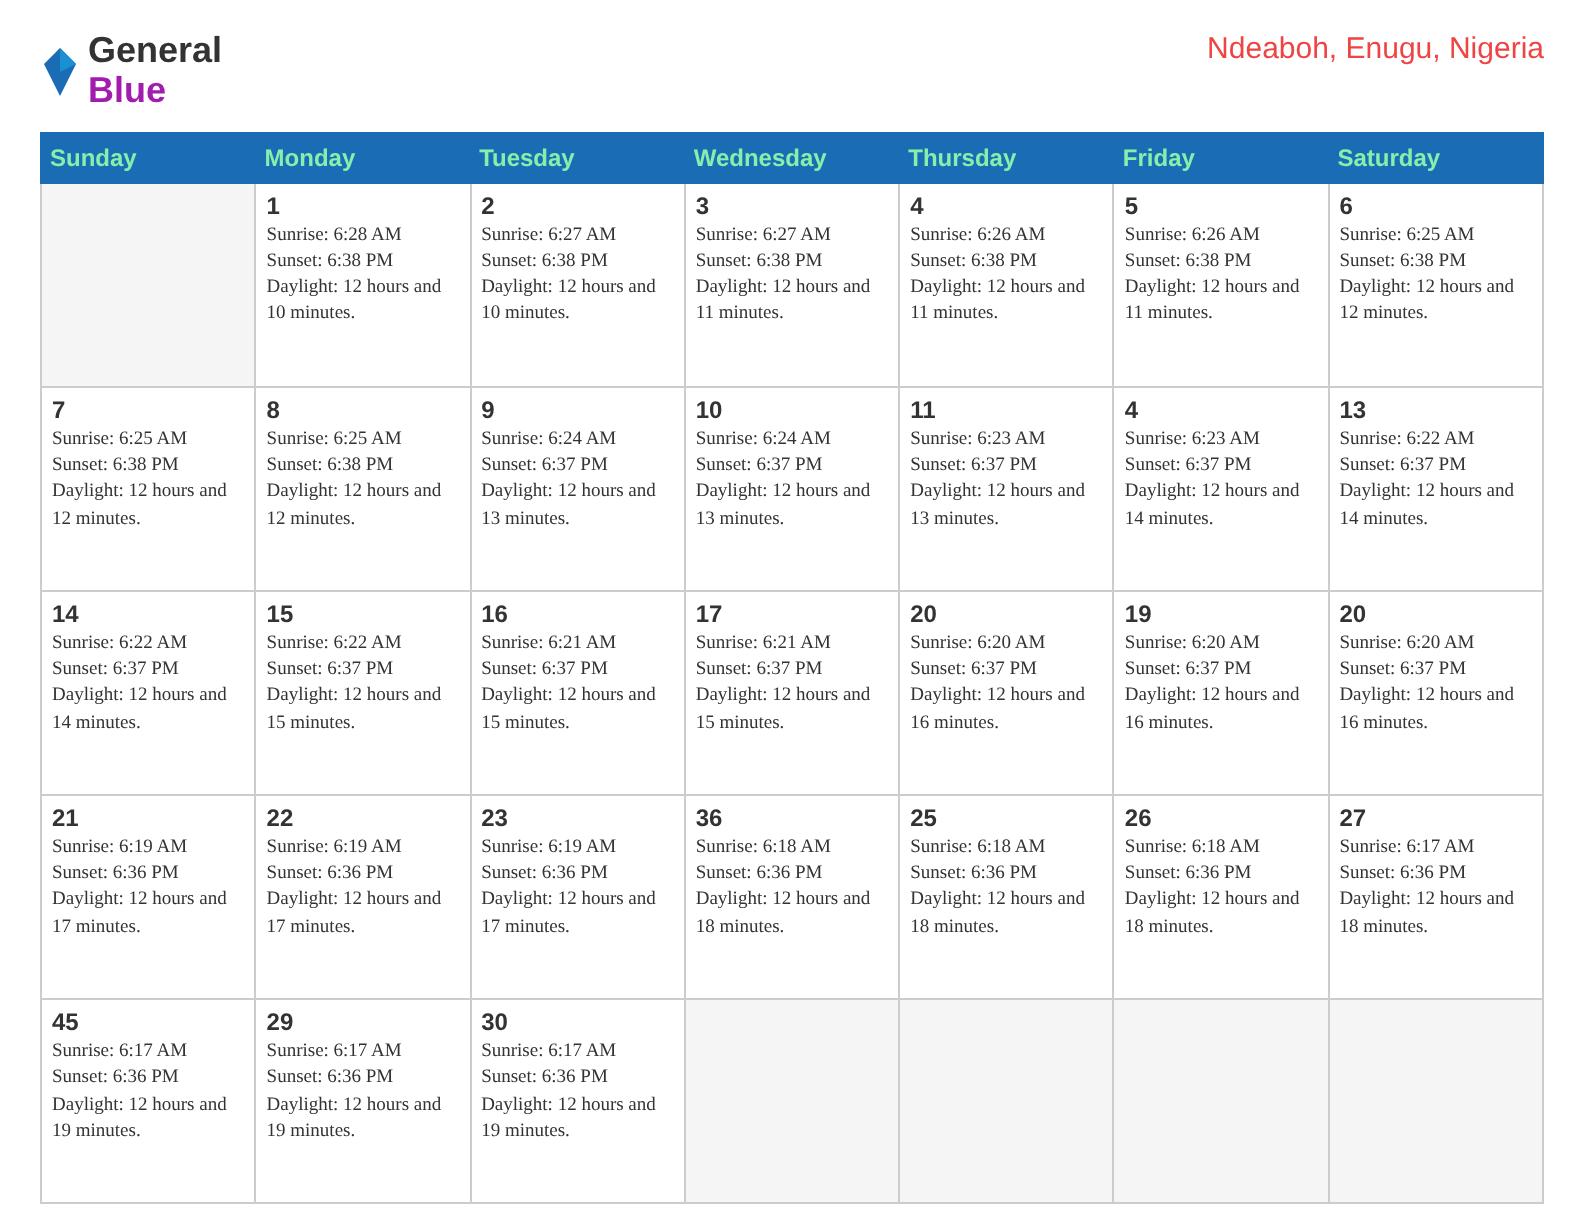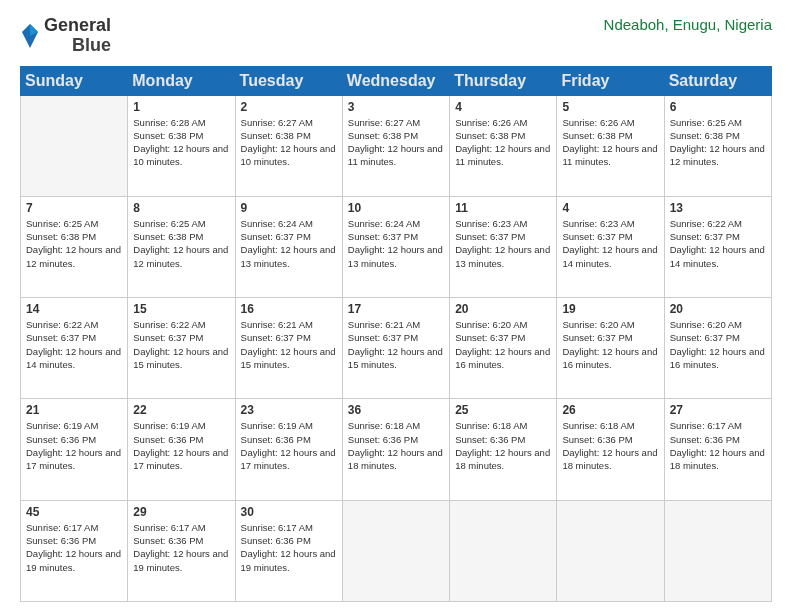--- a/index.html
+++ b/index.html
@@ -19,59 +19,58 @@
     }
     .header {
       display: flex;
       justify-content: space-between;
       align-items: flex-start;
       margin-bottom: 10px;
     }
     .logo {
       display: flex;
       align-items: center;
-      text-align: right;
     }
     .logo-text {
       display: flex;
       flex-direction: column;
       font-size: 18px;
       font-weight: bold;
       line-height: 1.1;
     }
     .logo-text .general { color: #333; }
-    .logo-text .blue { color: #404040; }
+    .logo-text .blue { color: #a21caf; }
     .logo-icon {
       width: 20px;
       height: 28px;
       margin-right: 4px;
     }
     .title-area {
       text-align: right;
     }
     .month-title {
       font-size: 32px;
       font-weight: bold;
       color: #333;
     }
     .location {
       font-size: 15px;
-      color: #15803d;
+      color: #ef4444;
     }
     .calendar {
       flex: 1;
       border: 1px solid #ccc;
       border-collapse: collapse;
       width: 100%;
       table-layout: fixed;
     }
     .calendar thead tr th {
       background: #1a6db5;
-      color: #e5e5e5;
-      font-size: 16px;
+      color: #86efac;
+      font-size: 12px;
       font-weight: bold;
       padding: 5px 4px;
       border: 1px solid #1a6db5;
       text-align: left;
     }
     .calendar tbody tr td {
       border: 1px solid #ccc;
       vertical-align: top;
       padding: 4px 5px;
       font-size: 10px;
@@ -86,20 +85,21 @@
       font-size: 12px;
       font-weight: bold;
       color: #333;
       display: block;
       margin-bottom: 2px;
     }
     .day-info {
       font-size: 9.5px;
       color: #333;
       line-height: 1.4;
+      font-family: Liberation Serif, serif;
     }
   </style>
 </head>
 <body>
 
 <div class="page">
   <div class="header">
     <div class="logo">
       <svg class="logo-icon" viewBox="0 0 20 28" xmlns="http://www.w3.org/2000/svg">
         <polygon points="10,2 18,10 10,26 2,10" fill="#1a6db5"></polygon>

